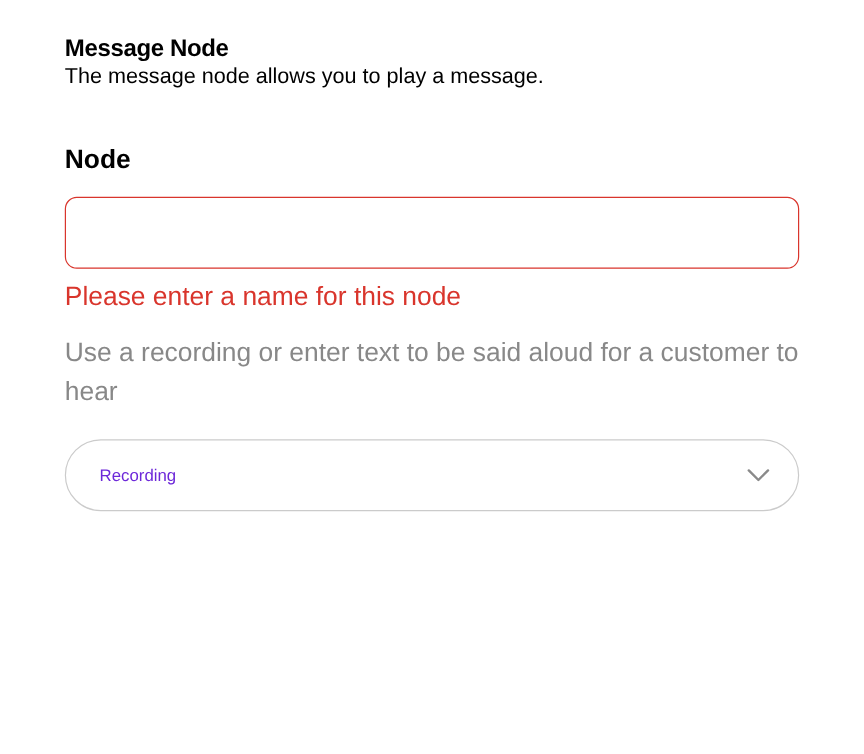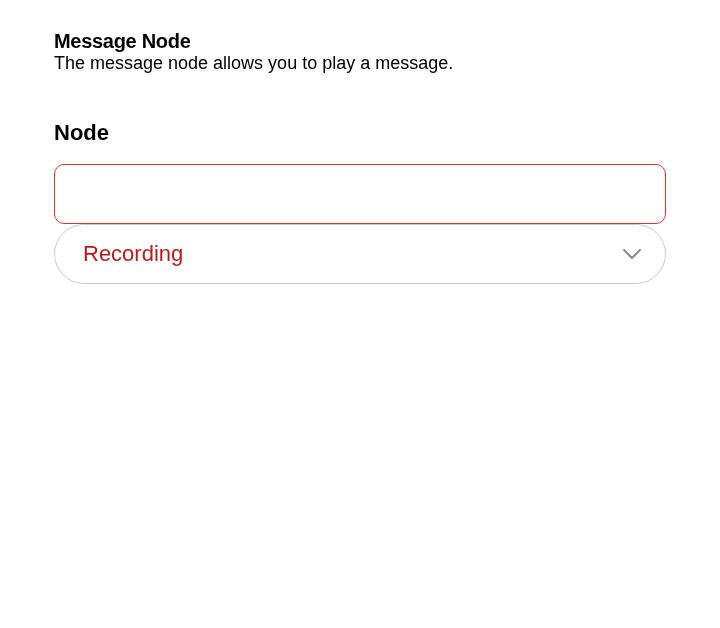--- a/index.html
+++ b/index.html
@@ -58,23 +58,23 @@
     .select-wrapper {
       position: relative;
       width: 100%;
     }
     .select-input {
       width: 100%;
       height: 60px;
       border: 1px solid #cbcbcb;
       border-radius: 30px;
       padding: 0 50px 0 28px;
-      font-size: 22px;
+      font-size: 14px;
       font-weight: 500;
-      color: #b91c1c;
+      color: #6d28d9;
       background: #ffffff;
       appearance: none;
       -webkit-appearance: none;
       outline: none;
       cursor: pointer;
       display: flex;
       align-items: center;
     }
     .chevron-icon {
       position: absolute;
@@ -91,23 +91,25 @@
   </style>
 </head>
 <body>
 
 <h1 class="page-title">Message Node</h1>
 <p class="page-description">The message node allows you to play a message.</p>
 
 <div>
   <div class="field-label">Node</div>
   <input type="text" class="text-input" value="" style="">
+  <div class="error-text">Please enter a name for this node</div>
 </div>
 
 <div>
+  <div class="field-hint">Use a recording or enter text to be said aloud for a customer to hear</div>
   <div class="select-wrapper">
     <div class="select-input">
       <span>Recording</span>
     </div>
     <span class="chevron-icon">
       <svg viewBox="0 0 20 12" fill="none">
         <path d="M2 2 L10 10 L18 2" stroke="#8a8a8a" stroke-width="2" stroke-linecap="round" stroke-linejoin="round"></path>
       </svg>
     </span>
   </div>

